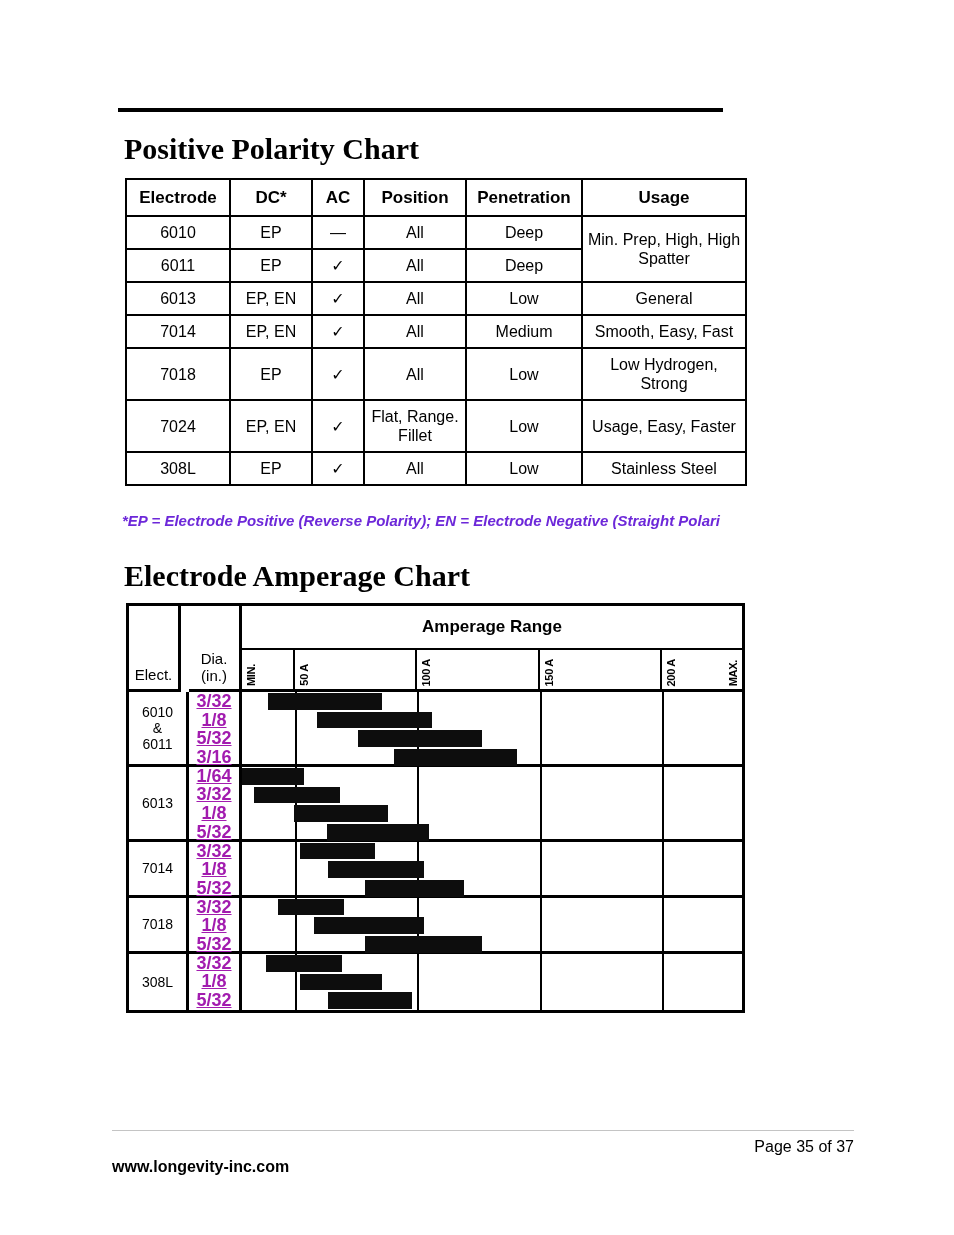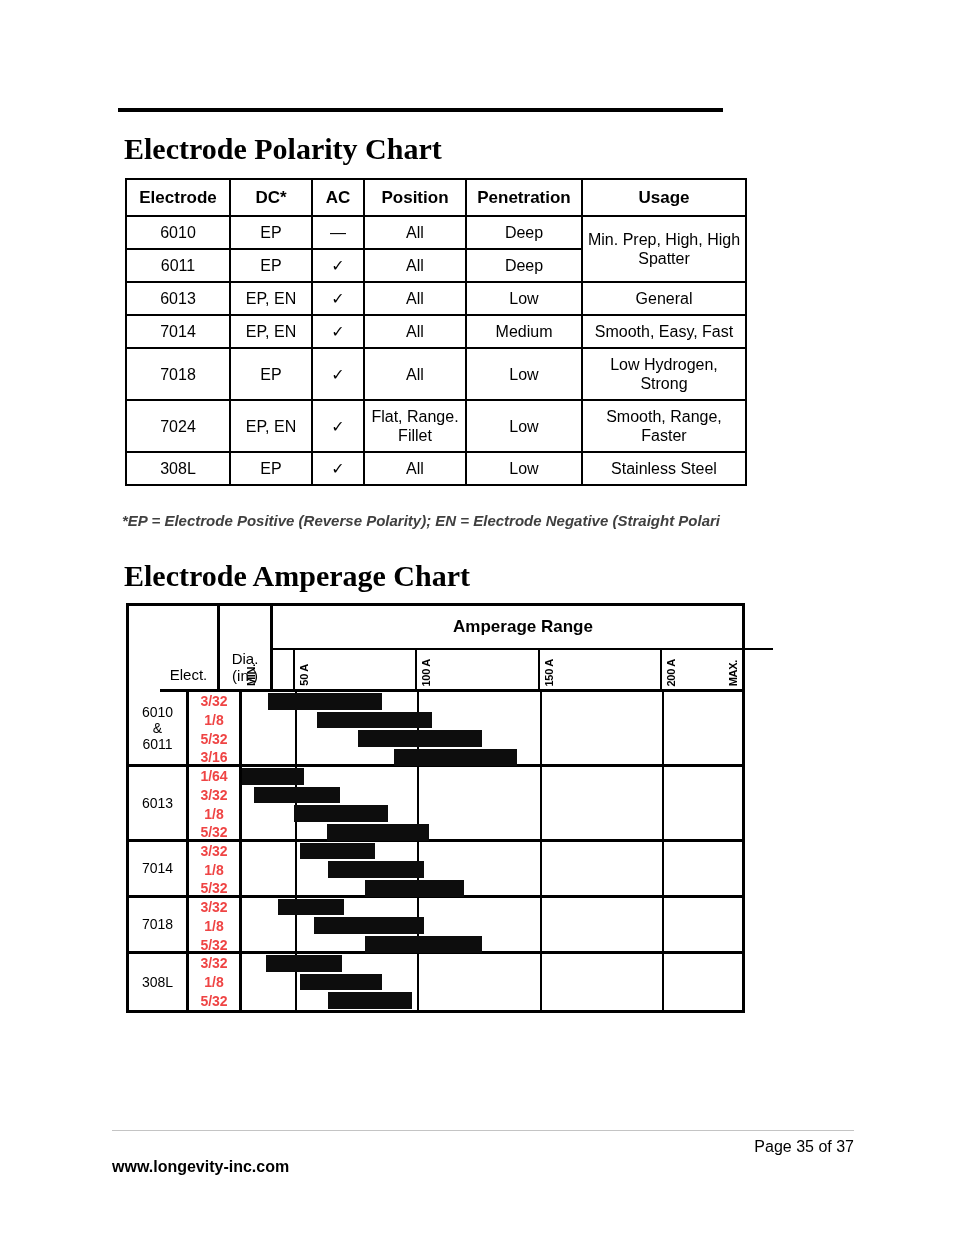--- a/index.html
+++ b/index.html
@@ -152,21 +152,21 @@
   .dash { font-size: 17px; }
 
   #polarity-note {
     position: absolute;
     left: 122px;
     top: 512px;
     font-family: "Liberation Sans", sans-serif;
     font-style: italic;
     font-weight: bold;
     font-size: 15px;
-    color: #404040;
+    color: #6d28d9;
     white-space: nowrap;
   }
 
   
   #amp-chart {
     position: absolute;
     left: 126px;
     top: 603px;
     width: 619px;
     height: 410px;
@@ -185,24 +185,23 @@
   .amp-hcell {
     position: absolute;
     box-sizing: border-box;
     display: flex;
     align-items: center;
     justify-content: center;
     font-family: "Liberation Sans", sans-serif;
     font-size: 15px;
     color: #000;
     text-align: right;
-    margin-left: 31px;
   }
   #hd-elect {
-    left: 0; top: 0; width: 60px; height: 86px;
+    left: 0; top: 0; width: 52px; height: 86px;
     border-right: 3px solid #000;
     border-bottom: 3px solid #000;
     align-items: flex-end;
     padding-bottom: 6px;
   }
   #hd-dia {
     left: 60px; top: 0; width: 53px; height: 86px;
     border-right: 3px solid #000;
     border-bottom: 3px solid #000;
     flex-direction: column;
@@ -288,23 +287,24 @@
     border-right: 3px solid #000;
   }
   .dia-cell {
     position: absolute;
     left: 0;
     width: 100%;
     display: flex;
     align-items: center;
     justify-content: center;
     font-family: "Liberation Sans", sans-serif;
-    font-size: 14px;
-    font-weight: bold;
-    color: #ef4444;
+    font-size: 18px;
+    font-weight: bold;
+    color: #a21caf;
+    text-decoration: underline;
   }
   .grp-plot {
     position: absolute;
     left: 113px; top: 0;
     width: 500px; height: 100%;
     box-sizing: border-box;
   }
   .vline {
     position: absolute;
     top: 0;
@@ -346,21 +346,21 @@
     white-space: nowrap;
   }
 </style>
 </head>
 <body>
 
 <div id="header-band">
   <div id="header-rule"></div>
 </div>
 
-<div class="section-title" id="polarity-title">Electrode Polarity Chart</div>
+<div class="section-title" id="polarity-title">Positive Polarity Chart</div>
 
 <table id="polarity-table">
   <colgroup>
     <col class="c-elec">
       <col class="c-dc">
       <col class="c-ac">
     <col class="c-pos">
       <col class="c-pen">
       <col class="c-use">
   </colgroup>
@@ -413,21 +413,21 @@
       <td>All</td>
       <td>Low</td>
       <td>Low Hydrogen, Strong</td>
     </tr>
     <tr>
       <td>7024</td>
       <td>EP, EN</td>
       <td class="ck">✓</td>
       <td>Flat, Range. Fillet</td>
       <td>Low</td>
-      <td>Smooth, Range, Faster</td>
+      <td>Usage, Easy, Faster</td>
     </tr>
     <tr>
       <td>308L</td>
       <td>EP</td>
       <td class="ck">✓</td>
       <td>All</td>
       <td>Low</td>
       <td>Stainless Steel</td>
     </tr>
   </tbody>

